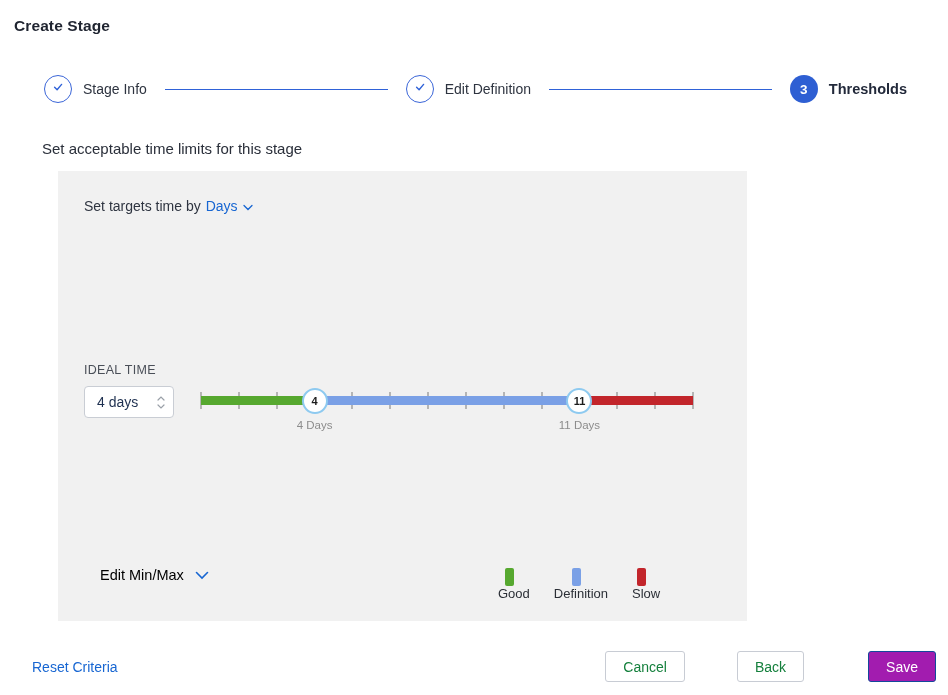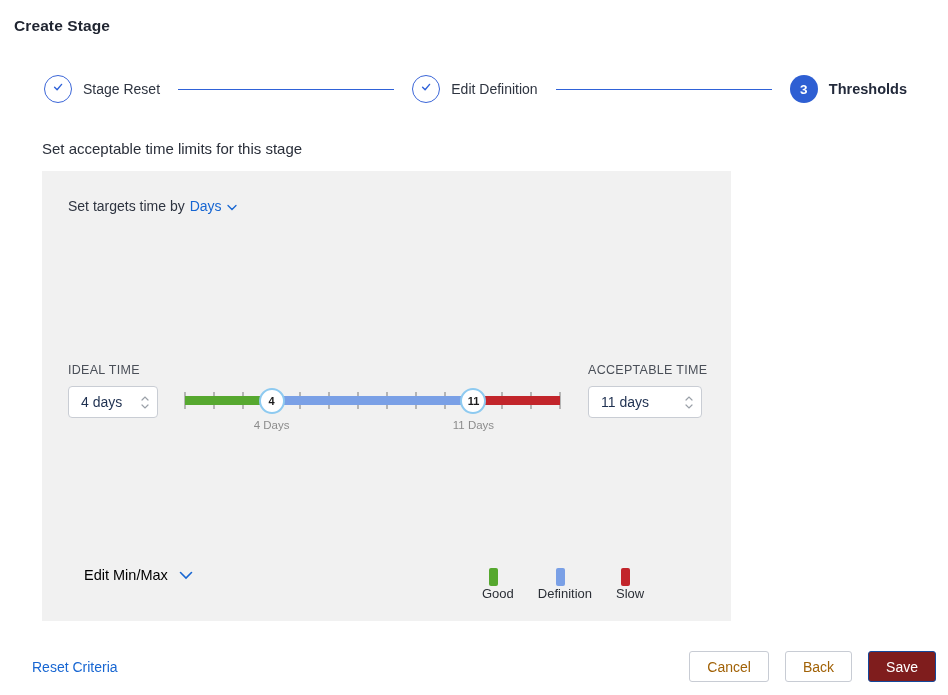--- a/index.html
+++ b/index.html
@@ -27,21 +27,21 @@
   .step-label.active { font-weight: 700; color: #22293a; font-size: 14.5px; }
   .connector { flex: 1; height: 1px; background: #2f62d8; margin: 0 18px; }
 
   .section-heading {
     position: absolute; left: 42px; top: 140px;
     font-size: 15px; color: #2a2f3a;
   }
 
   
   .panel {
-    position: absolute; left: 42px; top: 171px; width: 689px; height: 450px;
+    position: absolute; left: 58px; top: 171px; width: 689px; height: 450px;
     background: #f1f1f1;
   }
   .set-targets {
     position: absolute; left: 26px; top: 27px; font-size: 14px; color: #2e3440;
     display: flex; align-items: center; gap: 5px;
   }
   .days-dropdown { color: #1766d2; display: inline-flex; align-items: flex-end; gap: 5px; cursor: pointer; }
 
   
   .controls-row {
@@ -105,38 +105,38 @@
     color: #1766d2; font-size: 14px; cursor: pointer;
   }
   .button-row {
     position: absolute; right: 12px; top: 651px;
     display: flex; align-items: center; gap: 16px;
   }
   .btn {
     height: 31px; border-radius: 3px; font-family: "Liberation Sans", sans-serif;
     font-size: 14px; padding: 0 17px; cursor: pointer;
   }
-  .btn.secondary { background: #ffffff; border: 1px solid #c8ccd4; color: #a16207; }
-  .btn.primary { background: #7f1d1d; border: 1px solid #14489b; color: #ffffff; }
+  .btn.secondary { background: #ffffff; border: 1px solid #c8ccd4; color: #15803d; margin-left: 36px; }
+  .btn.primary { background: #a21caf; border: 1px solid #14489b; color: #ffffff; margin-left: 48px; }
 </style>
 </head>
 <body>
 
 <div class="page-title">Create Stage</div>
 
 <div class="stepper">
   <div class="step">
     <div class="step-circle done">
       <span>
         <svg width="14" height="14" viewBox="0 0 14 14">
             <path d="M3.6 7.3 L6.1 9.8 L10.6 4.4" stroke="#2f62d8" stroke-width="1.4" fill="none" stroke-linecap="round" stroke-linejoin="round"></path>
           </svg>
       </span>
     </div>
-    <span class="step-label">Stage Reset</span>
+    <span class="step-label">Stage Info</span>
   </div>
   <div class="connector"></div>
   <div class="step">
     <div class="step-circle done">
       <span>
         <svg width="14" height="14" viewBox="0 0 14 14">
             <path d="M3.6 7.3 L6.1 9.8 L10.6 4.4" stroke="#2f62d8" stroke-width="1.4" fill="none" stroke-linecap="round" stroke-linejoin="round"></path>
           </svg>
       </span>
     </div>
@@ -205,38 +205,20 @@
           <div class="seg" style="left: 0%; width: 23.0769%; background: rgb(86, 168, 47);"></div>
           <div class="seg" style="left: 23.0769%; width: 53.8462%; background: rgb(122, 160, 230);"></div>
           <div class="seg" style="left: 76.9231%; width: 23.0769%; background: rgb(194, 37, 43);"></div>
           <div class="handle" style="left: 23.0769%;">4</div>
           <div class="handle-label" style="left: 23.0769%;">4 Days</div>
           <div class="handle" style="left: 76.9231%;">11</div>
           <div class="handle-label" style="left: 76.9231%;">11 Days</div>
         </div>
     </div>
 
-    <div class="field-block right">
-      <div class="field-label">ACCEPTABLE TIME</div>
-      <div class="spin-input acceptable">
-        <input readonly="" value="11 days" style="">
-        <span class="spinners">
-          <span>
-            <svg width="8" height="5" viewBox="0 0 8 5">
-                <path d="M1 4 L4 1 L7 4" stroke="#9aa0a8" stroke-width="1.2" fill="none" stroke-linecap="round"></path>
-              </svg>
-          </span>
-          <span>
-            <svg width="8" height="5" viewBox="0 0 8 5">
-                <path d="M1 1 L4 4 L7 1" stroke="#9aa0a8" stroke-width="1.2" fill="none" stroke-linecap="round"></path>
-              </svg>
-          </span>
-        </span>
-      </div>
-    </div>
 
   </div>
 
   <div class="panel-footer">
     <div class="edit-minmax">
       <span>Edit Min/Max</span>
       <span>
         <svg width="14" height="9" viewBox="0 0 14 9">
             <path d="M1.5 1.5 L7 7 L12.5 1.5" stroke="#1766d2" stroke-width="1.6" fill="none" stroke-linecap="round"></path>
           </svg>

